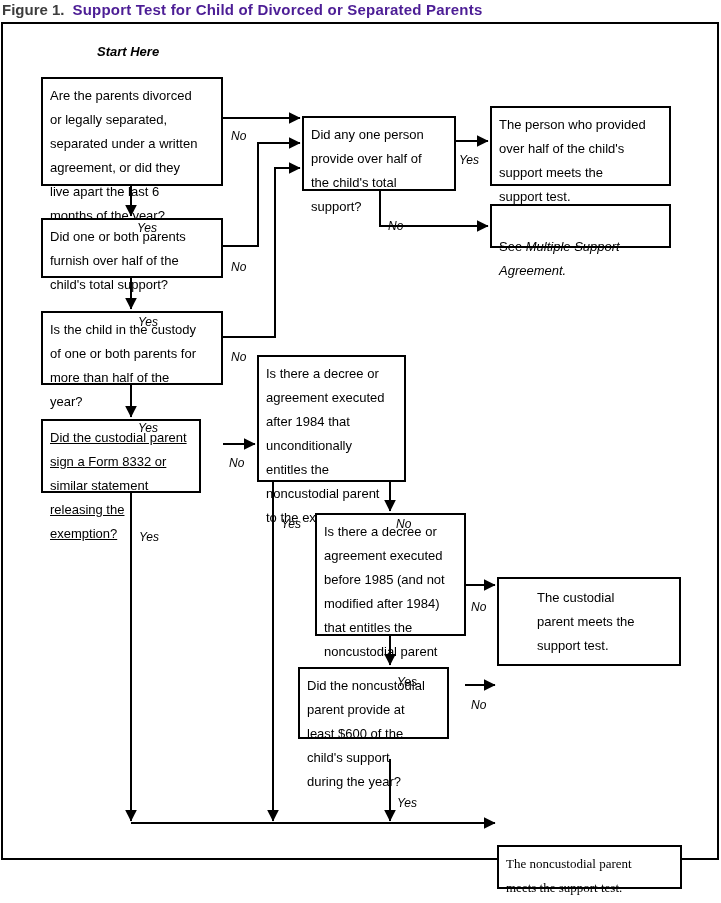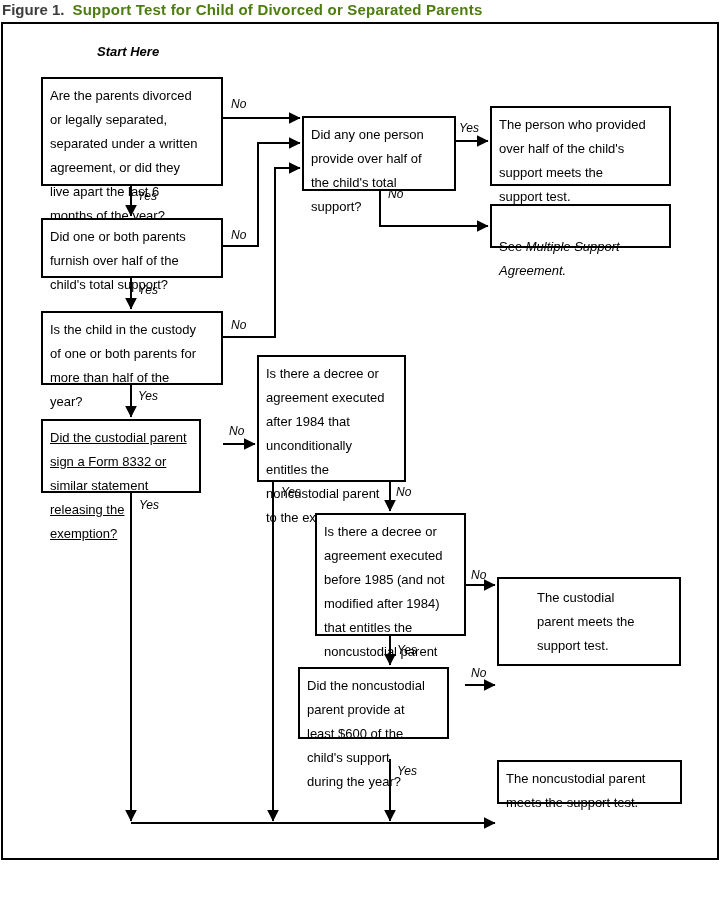--- a/index.html
+++ b/index.html
@@ -1,28 +1,28 @@
 <!DOCTYPE html>
 <html><head>
 <meta charset="utf-8">
 <style>
   html,body{margin:0;padding:0;background:#fff;}
   body{width:721px;height:903px;position:relative;font-family:"Liberation Sans",sans-serif;color:#000;}
   .stage{position:absolute;inset:0;width:721px;height:903px;}
   .fig-title{position:absolute;left:2px;top:1px;font-size:15px;white-space:nowrap;}
   .fig-title .fig-label{font-weight:bold;color:#3d3d3d;margin-right:8px;}
-  .fig-title .fig-main{font-weight:bold;color:#4d7c0f;letter-spacing:.2px;}
+  .fig-title .fig-main{font-weight:bold;color:#4c1d95;letter-spacing:.2px;}
   .outer-border{position:absolute;left:1px;top:22px;width:714px;height:834px;border:2px solid #000;background:#fff;}
   svg.connectors{position:absolute;left:0;top:0;width:721px;height:903px;}
   svg.connectors path.edge{stroke:#000;stroke-width:2;fill:none;}
   .node{position:absolute;box-sizing:border-box;border:2px solid #000;background:#fff;
         font-size:13px;line-height:24px;padding:5px 7px;white-space:pre-line;text-align:left;}
   .node.center-v{display:flex;align-items:center;padding-left:38px;}
   .start-here{position:absolute;left:97px;top:44px;font-size:13px;font-weight:bold;font-style:italic;}
-  .edge-label{position:absolute;font-size:12px;font-style:italic;white-space:nowrap;}
+  .edge-label{position:absolute;font-size:12px;font-style:italic;white-space:nowrap;margin-top:32px;}
   .ital{font-style:italic;}
 </style>
 </head>
 <body>
 
 <div class="stage">
 
   <div class="fig-title">
     <span class="fig-label">Figure 1.</span><span class="fig-main">Support Test for Child of Divorced or Separated Parents</span>
   </div>
@@ -102,21 +102,21 @@
   <div class="node" style="left:298px;top:667px;width:151px;height:72px;">Did the noncustodial
 parent provide at
 least $600 of the
 child's support
 during the year?</div>
   <div class="node center-v" style="left:497px;top:577px;width:184px;height:89px;">
     <span>The custodial
 parent meets the
 support test.</span>
   </div>
-  <div class="node" style="left:497px;top:760px;width:185px;height:44px;">The noncustodial parent
+  <div class="node" style="left:497px;top:845px;width:185px;height:44px;font-family:Liberation Serif, serif;">The noncustodial parent
 meets the support test.</div>
 
   <span class="edge-label" style="left:231px;top:97px;">No</span>
   <span class="edge-label" style="left:137px;top:189px;">Yes</span>
   <span class="edge-label" style="left:231px;top:228px;">No</span>
   <span class="edge-label" style="left:138px;top:283px;">Yes</span>
   <span class="edge-label" style="left:231px;top:318px;">No</span>
   <span class="edge-label" style="left:138px;top:389px;">Yes</span>
   <span class="edge-label" style="left:229px;top:424px;">No</span>
   <span class="edge-label" style="left:139px;top:498px;">Yes</span>

